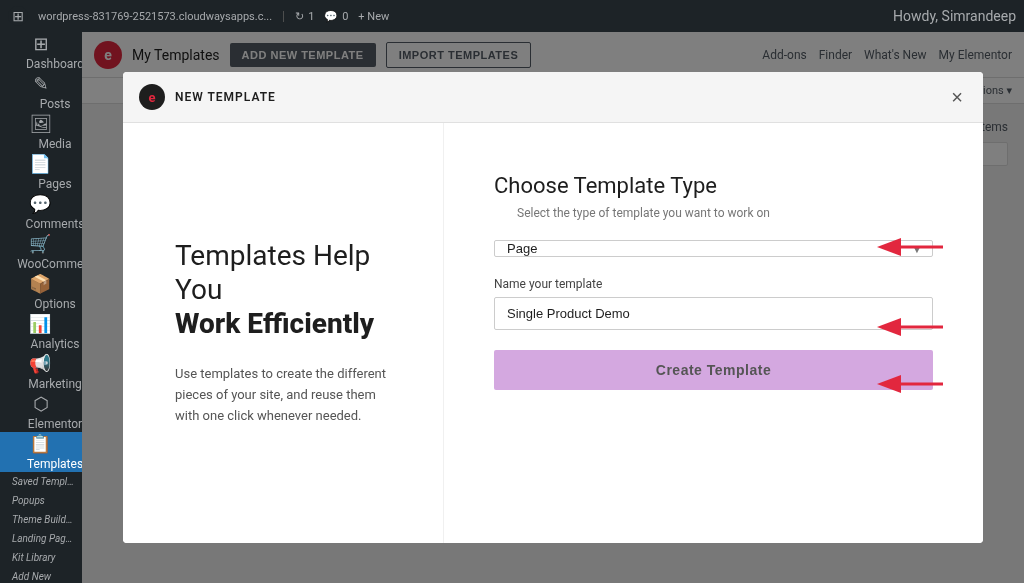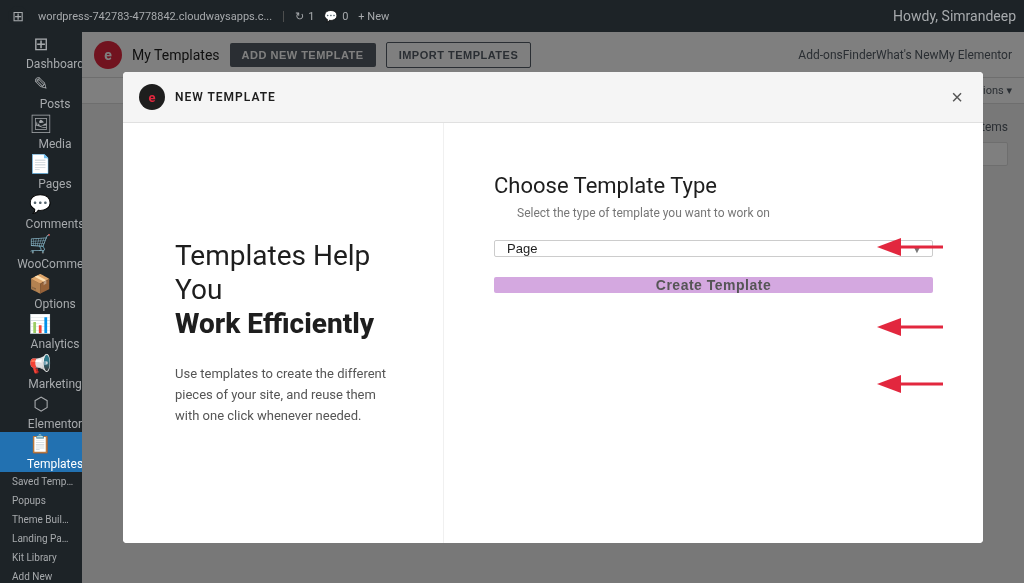--- a/index.html
+++ b/index.html
@@ -89,20 +89,21 @@
       flex-direction: column;
     }
     .sidebar-submenu-item {
       padding: 4px 8px 4px 12px;
       color: #a7aaad;
       font-size: 10px;
       cursor: pointer;
       white-space: nowrap;
       overflow: hidden;
       text-overflow: ellipsis;
+      font-style: italic;
     }
 
     
     .content-area {
       flex: 1;
       background: #f0f0f1;
       overflow: hidden;
       position: relative;
     }
 
@@ -151,20 +152,21 @@
       font-size: 11px;
       cursor: pointer;
       border-radius: 2px;
       font-weight: 600;
       letter-spacing: 0.5px;
       text-transform: uppercase;
     }
     .topbar-right {
       margin-left: auto;
       display: flex;
+      gap: 12px;
       align-items: center;
     }
     .topbar-right-item {
       color: #555d66;
       font-size: 12px;
       cursor: pointer;
       display: flex;
       align-items: center;
       gap: 4px;
     }
@@ -350,37 +352,38 @@
       width: 100%;
       padding: 8px 12px;
       border: 1px solid #ccc;
       border-radius: 2px;
       font-size: 13px;
       color: #1e1e1e;
     }
 
     .btn-create-template {
       width: 100%;
+      padding: 12px;
       background: #d4a8e0;
       color: #555;
       border: none;
       border-radius: 2px;
       font-size: 14px;
       font-weight: 600;
       cursor: pointer;
       letter-spacing: 0.5px;
     }
 
   </style>
 </head>
 <body>
 
 <div class="admin-bar">
   <div class="wp-icon">⊞</div>
-  <span class="site-name">wordpress-742783-4778842.cloudwaysapps.c...</span>
+  <span class="site-name">wordpress-831769-2521573.cloudwaysapps.c...</span>
   <span class="separator">|</span>
   <span class="notif">
     <span>↻</span>
     <span>1</span>
   </span>
   <span class="notif">
     <span>💬</span>
     <span>0</span>
   </span>
   <span class="new-btn">+ New</span>
@@ -507,20 +510,24 @@
                   <option>Single</option>
                   <option>Archive</option>
                 </select>
                 <span class="select-arrow">▼</span>
               </div>
 
               <svg style="position:absolute;right:-10px;top:0" width="0" height="0"></svg>
             </div>
 
             
+            <div class="form-group">
+              <label class="form-label">Name your template</label>
+              <input class="template-name-input" type="text" value="Single Product Demo" style="">
+            </div>
 
             
             <button class="btn-create-template">Create Template</button>
 
             
             <div style="position:relative">
             </div>
           </div>
         </div>
 

